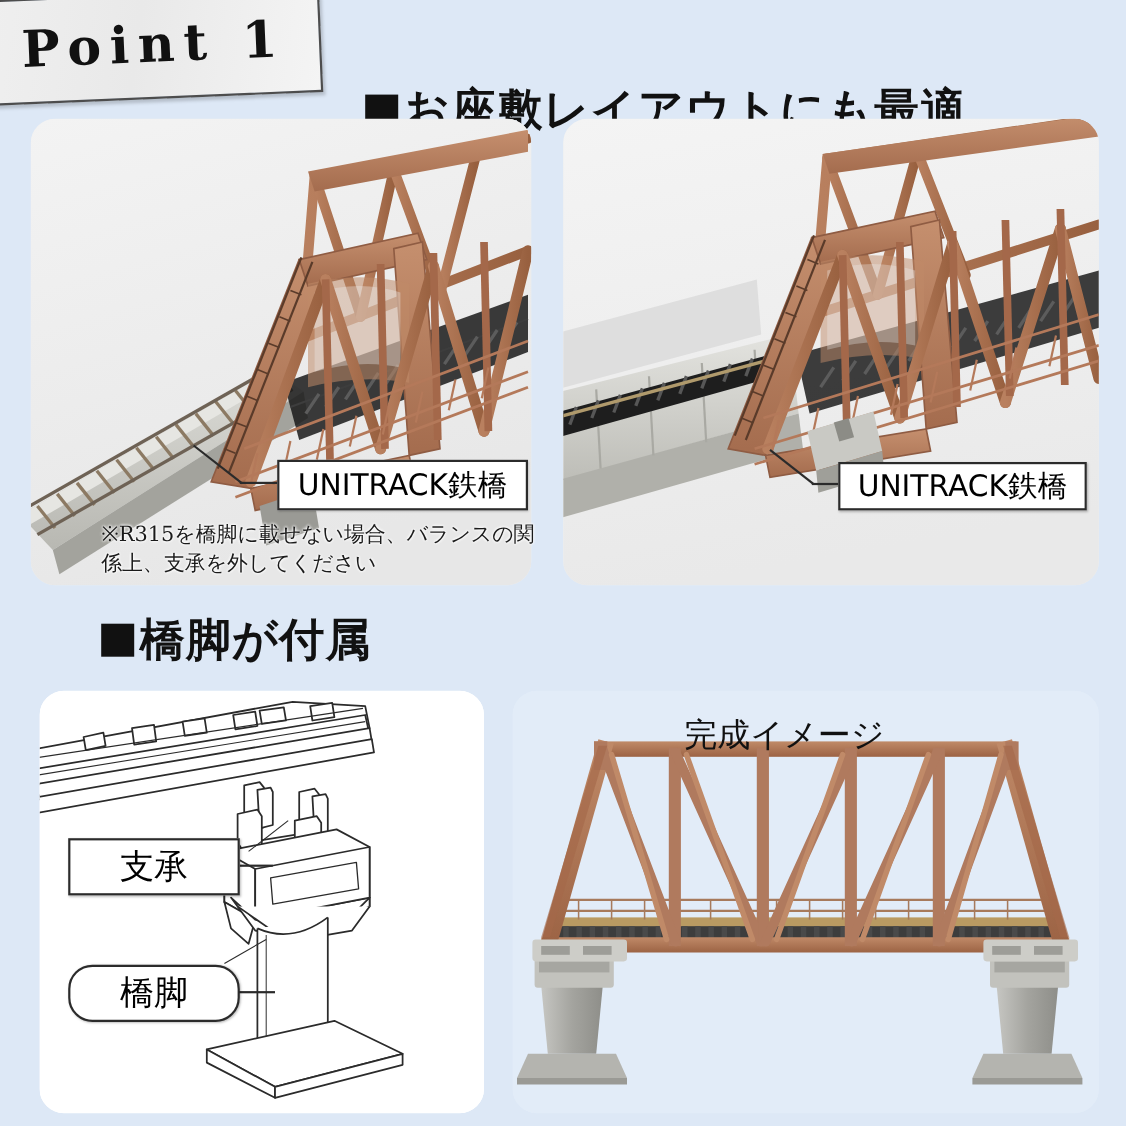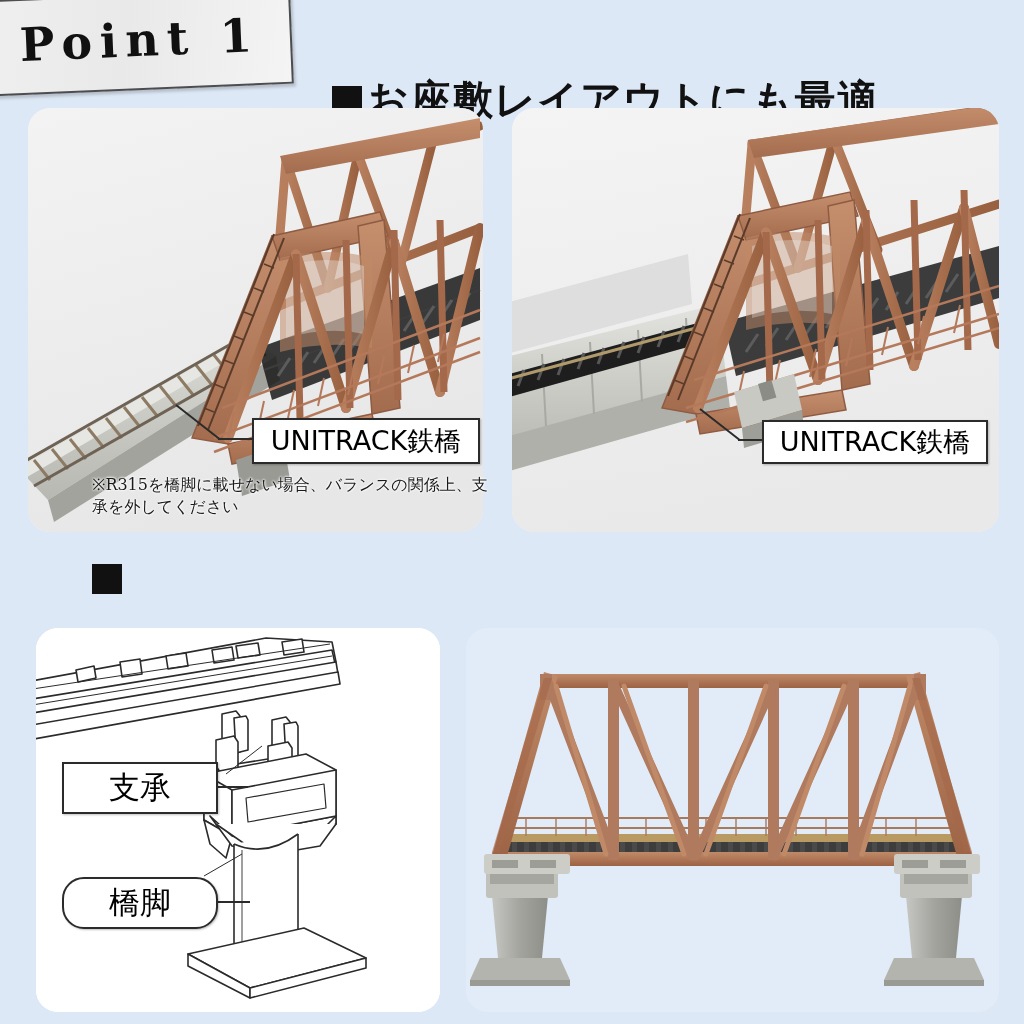--- a/index.html
+++ b/index.html
@@ -65,21 +65,21 @@
   #leader-rail-d{left:176px;top:404px;width:56px;height:2px;transform:rotate(38deg);transform-origin:left center;}
   #leader-girder{left:738px;top:439px;width:26px;}
   #leader-girder-d{left:700px;top:408px;width:50px;transform:rotate(38deg);transform-origin:left center;}
   #leader-bearing{left:214px;top:786px;width:34px;}
   #leader-pier{left:214px;top:901px;width:36px;}
 
   
   #note{
     position:absolute;left:92px;top:474px;width:402px;
     font-family:"DejaVu Serif","Liberation Serif",serif;
-    font-size:16px;line-height:1.35;color:#1a1a1a;
+    font-size:19px;line-height:1.35;color:#1a1a1a;
     text-shadow:0 0 3px #fff,0 0 3px #fff,0 0 2px #fff;
   }
 
   
   #cap-kansei{
     position:absolute;left:622px;top:648px;
     font-family:"DejaVu Serif","Liberation Serif",serif;
     font-size:30px;color:#111;white-space:nowrap;
   }
 
@@ -379,21 +379,21 @@
 
   <div class="leader" id="leader-girder-d"></div>
   <div class="leader" id="leader-girder"></div>
   <div class="callout" id="label-girder">
     <span>UNITRACK鉄橋</span>
   </div>
 
   <div id="note">※R315を橋脚に載せない場合、バランスの関係上、支承を外してください</div>
 
   <div class="heading" id="h-mid">
-    <span class="sq"></span>
+    <span class="sq"></span><span>橋脚が付属</span>
   </div>
 
   <div class="panel" id="panel-bl">
     <svg width="404" height="384" viewBox="0 0 404 384">
       <rect width="404" height="384" fill="#ffffff"></rect>
       <g fill="#ffffff" stroke="#2b2b2b" stroke-width="1.6" stroke-linejoin="round">
 
         <path d="M-10,54 L230,10 L296,14 L300,34 L-6,86 Z"></path>
         <path d="M-10,72 L296,22 L300,40 L-6,96 Z"></path>
         <path d="M-10,86 L300,34 L302,46 L-8,100"></path>
@@ -592,14 +592,15 @@
       <rect x="428" y="226" width="86" height="20" rx="3" fill="#cdcdc8"></rect>
       <g fill="#9d9d98">
         <rect x="26" y="232" width="26" height="8"></rect>
           <rect x="64" y="232" width="26" height="8"></rect>
         <rect x="436" y="232" width="26" height="8"></rect>
           <rect x="474" y="232" width="26" height="8"></rect>
       </g>
     </svg>
   </div>
 
+  <div id="cap-kansei">完成イメージ</div>
 
 </div>
 
 </body></html>

